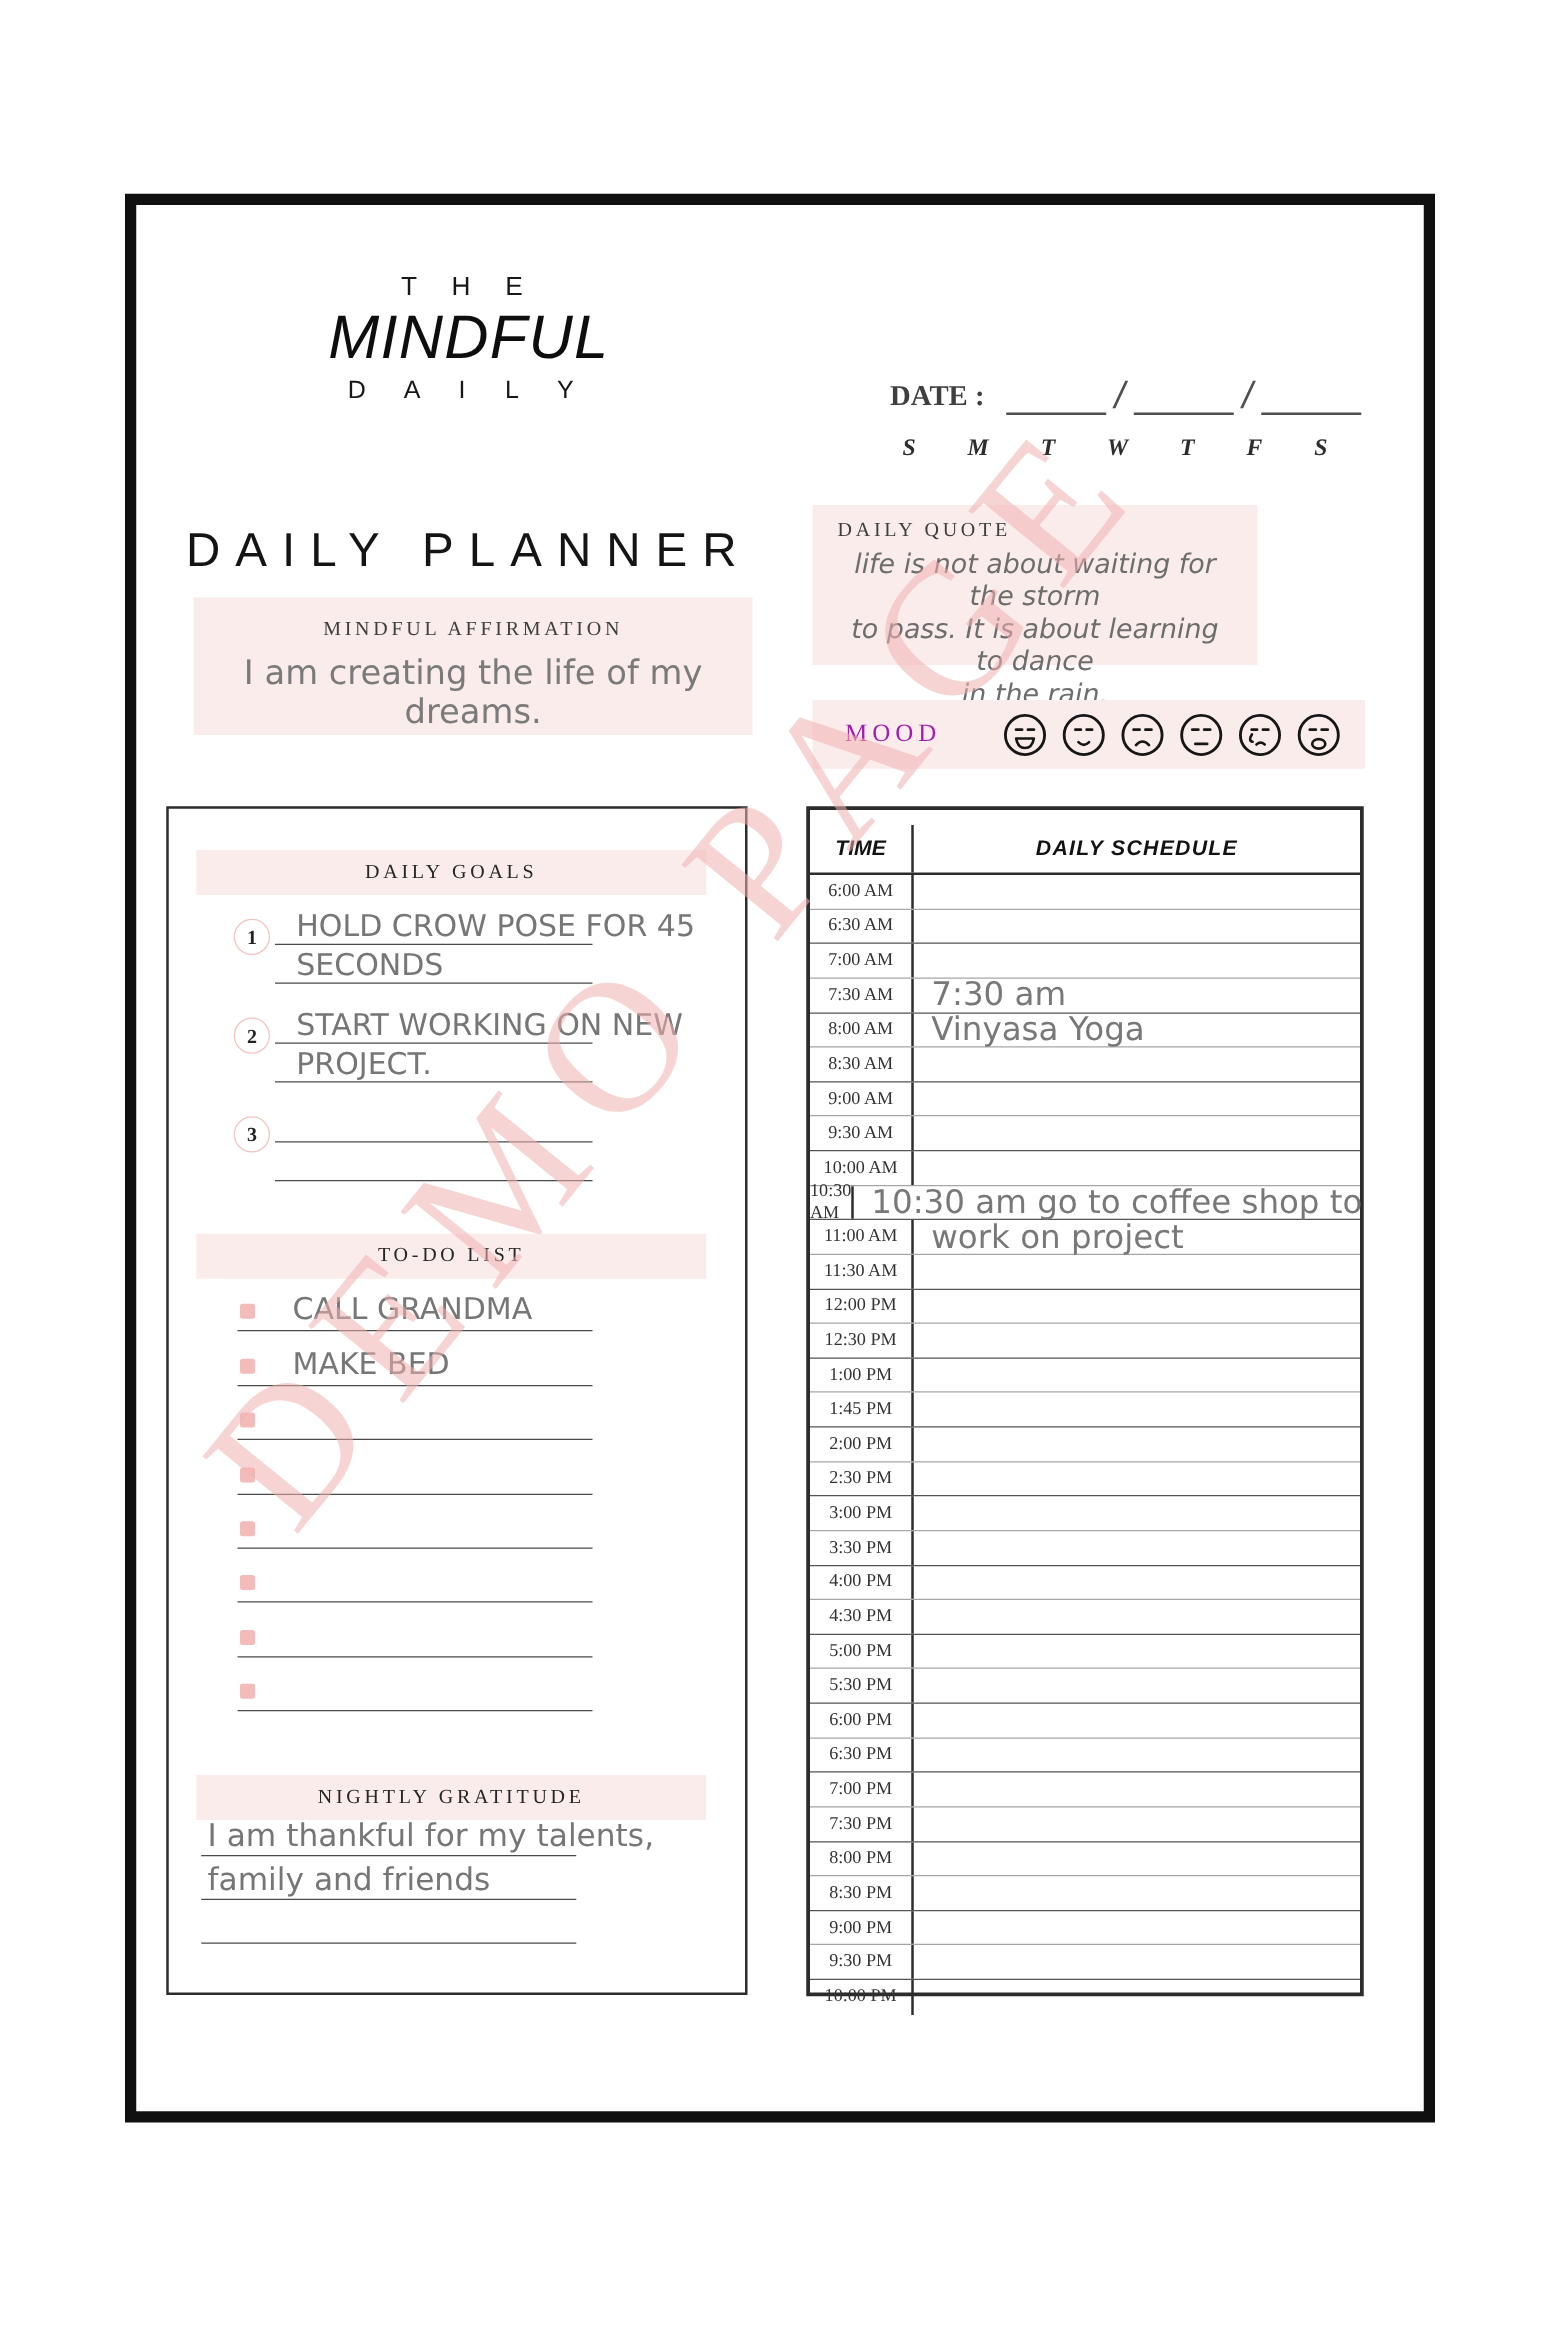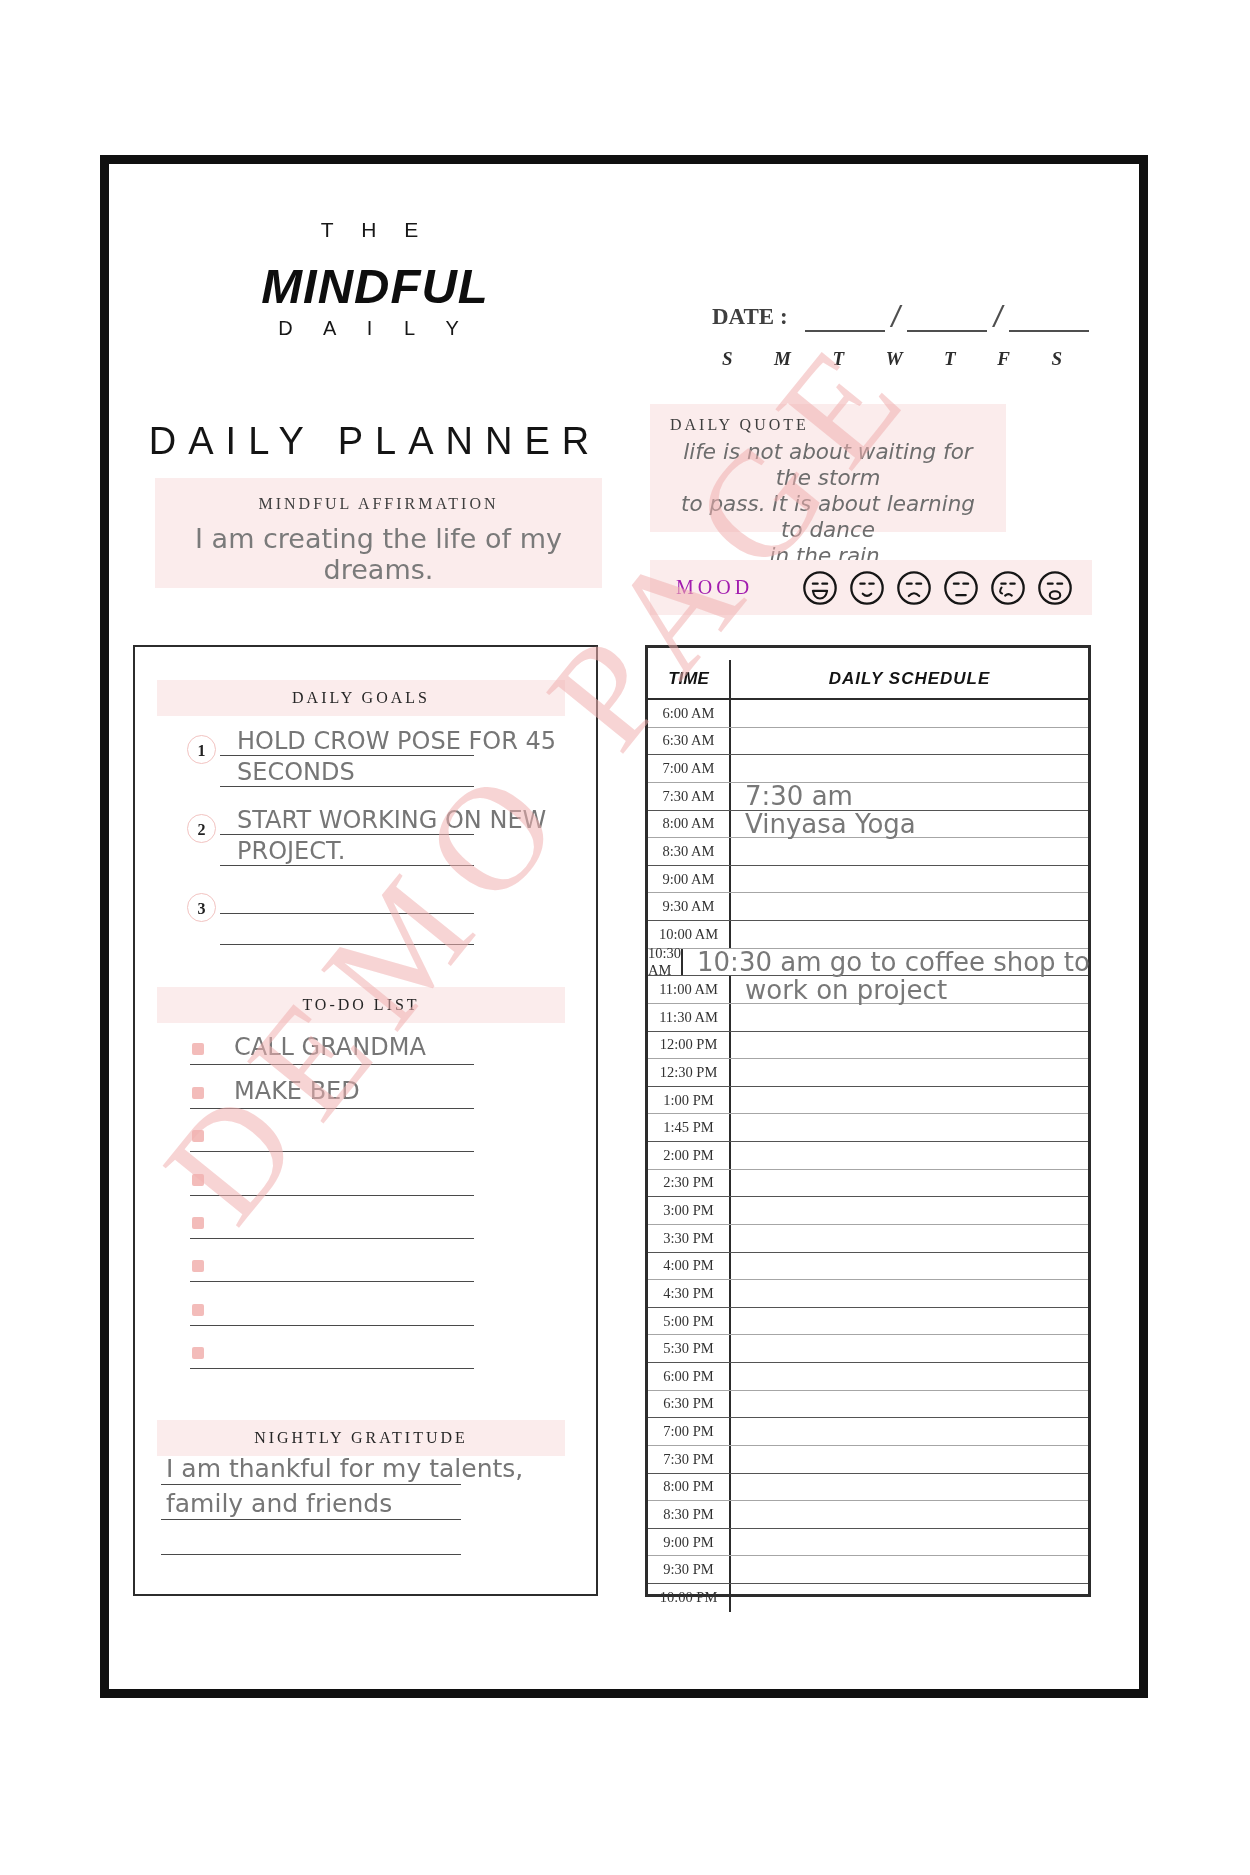--- a/index.html
+++ b/index.html
@@ -4,21 +4,21 @@
 <style>
   html,body{margin:0;padding:0;background:#ffffff;}
   .page{position:relative;width:1250px;height:1875px;background:#ffffff;overflow:hidden;
         font-family:"Liberation Sans",sans-serif;color:#1a1a1a;}
   .frame{position:absolute;left:100px;top:155px;width:1048px;height:1543px;
          border:9px solid #101010;box-sizing:border-box;}
 
   
   .brand{position:absolute;left:160px;top:218px;width:430px;text-align:center;}
   .brand-the{font-size:21px;letter-spacing:11px;color:#171717;}
-  .brand-name{font-size:49px;font-weight:bold;font-style:italic;letter-spacing:1px;color:#0e0e0e;margin-top:16px;}
+  .brand-name{font-size:49px;font-weight:normal;font-style:italic;letter-spacing:1px;color:#0e0e0e;margin-top:0;}
   .brand-daily{font-size:20px;letter-spacing:13px;color:#171717;margin-top:3px;}
   .page-title{position:absolute;left:130px;top:420px;width:490px;text-align:center;
               font-size:38px;letter-spacing:12px;color:#141414;}
 
   
   .pinkbox{background:#fbecec;position:absolute;box-sizing:border-box;}
   .small-label{font-family:"Liberation Serif",serif;font-size:16px;letter-spacing:3px;color:#3e3e3e;}
 
   .aff-box{left:155px;top:478px;width:447px;height:110px;text-align:center;padding-top:17px;}
   .aff-text{margin-top:10px;font-family:"DejaVu Sans",sans-serif;font-size:27px;color:#7a7a7a;}

